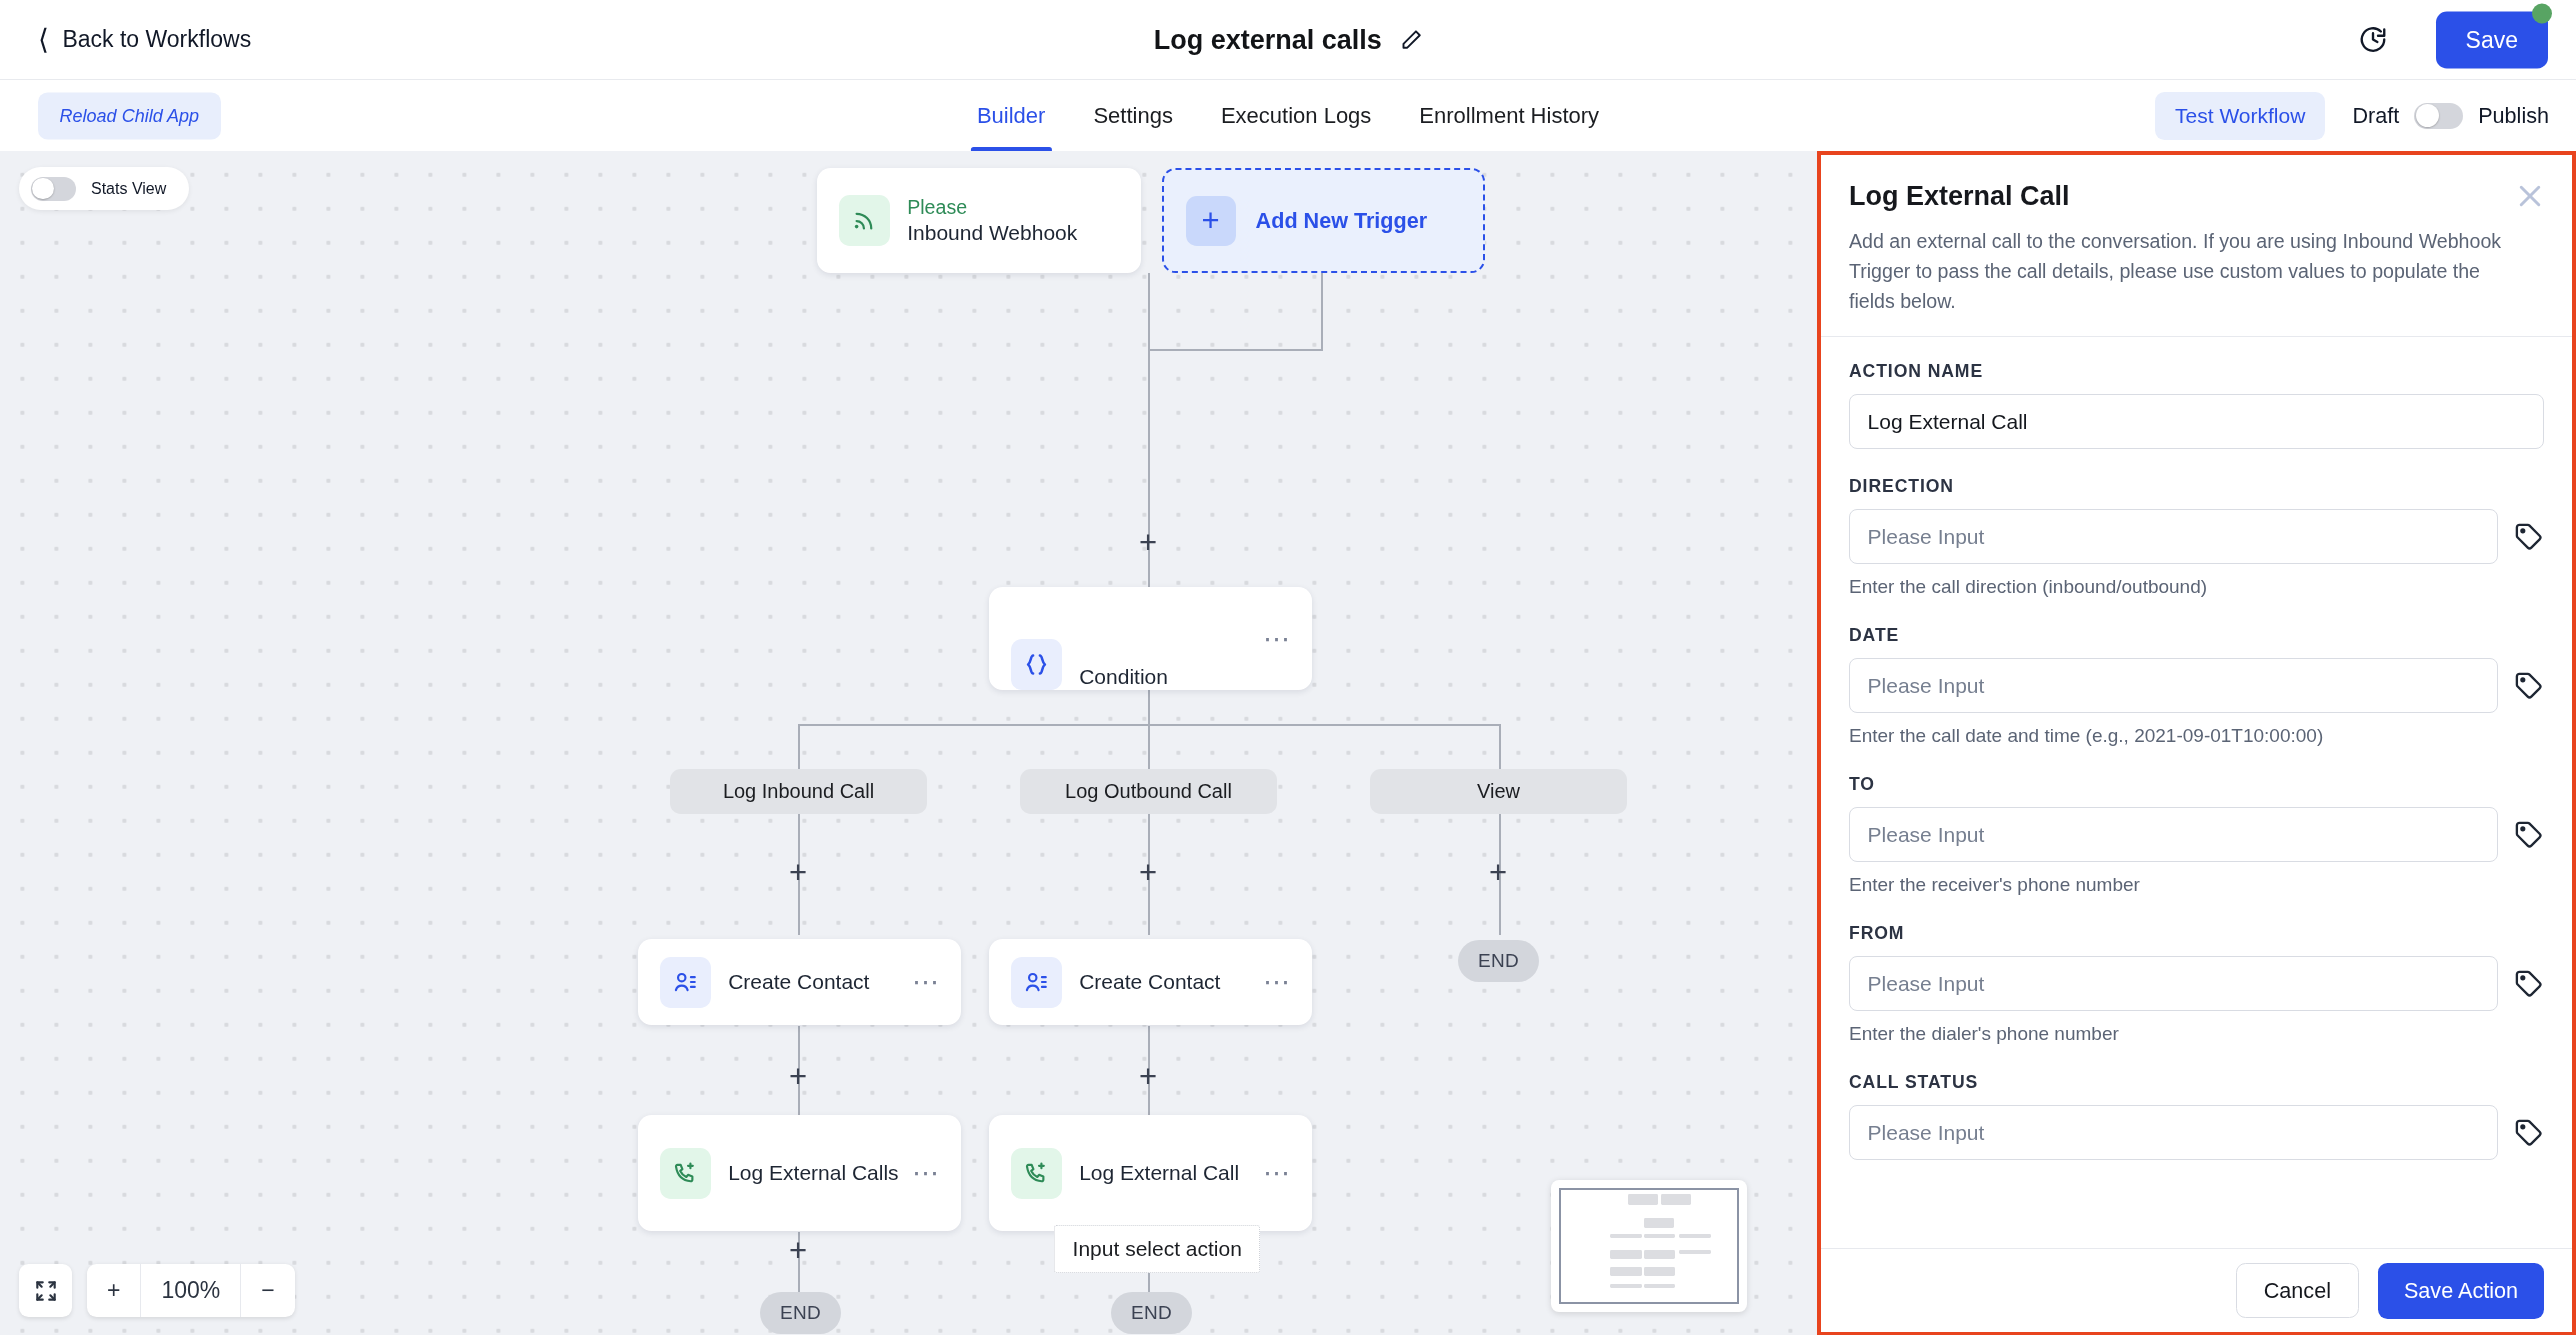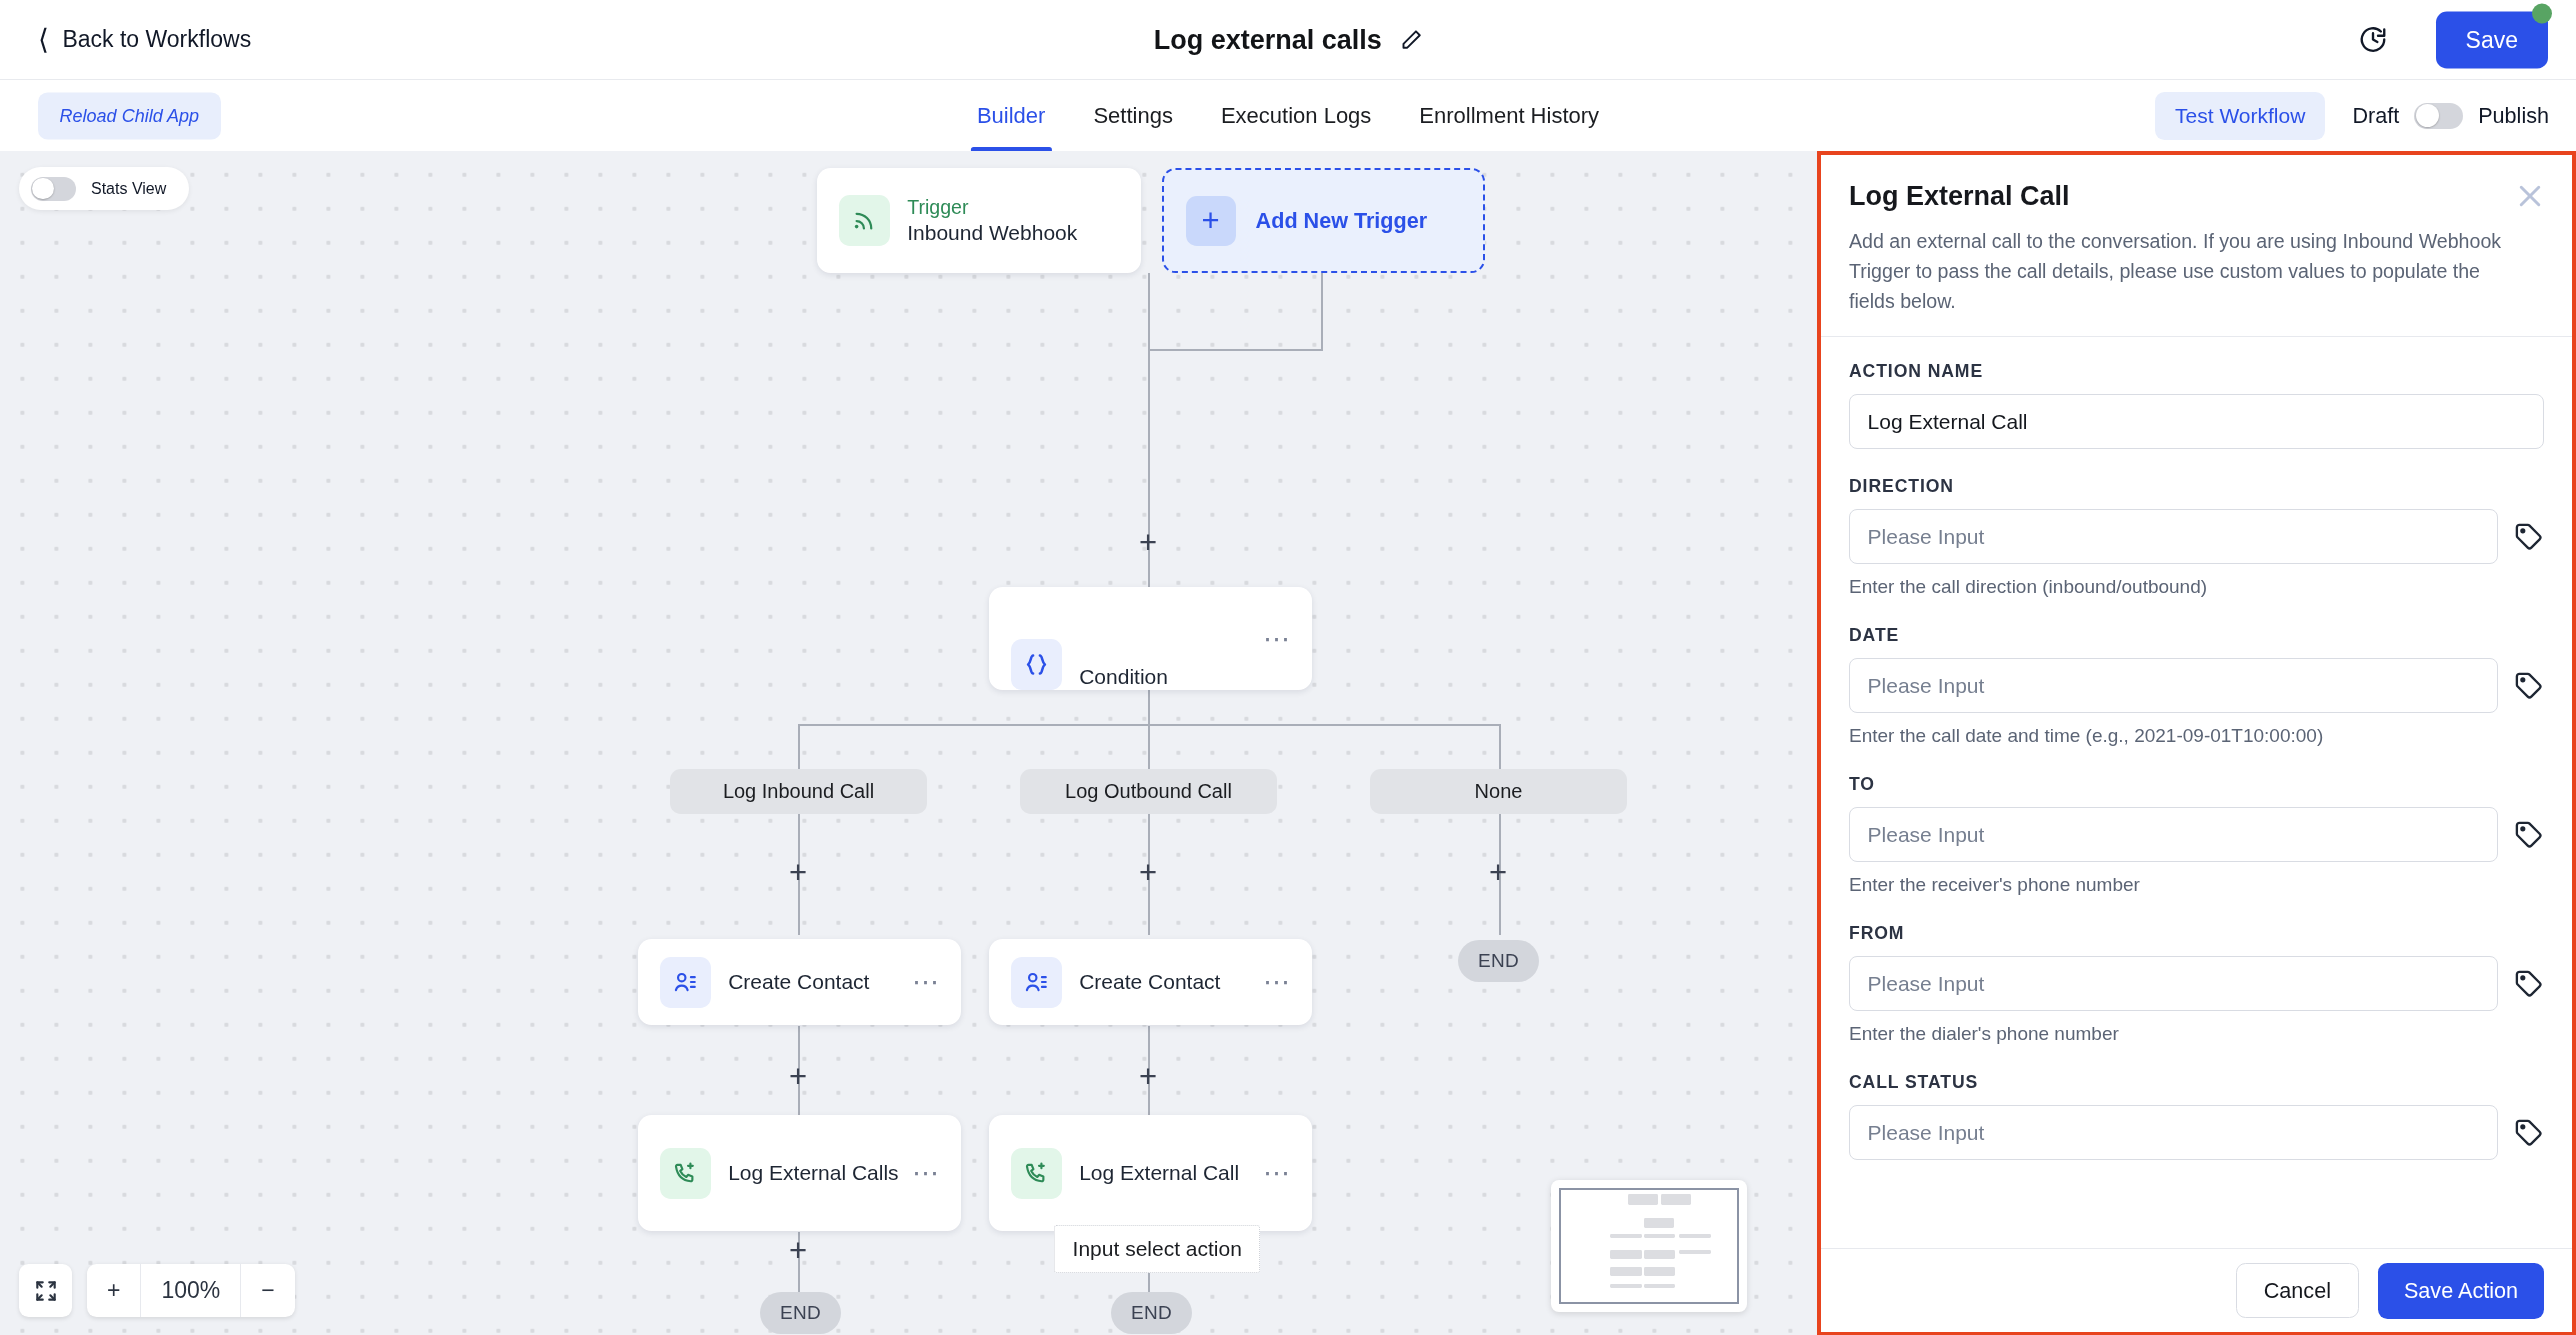--- a/index.html
+++ b/index.html
@@ -341,21 +341,21 @@
 
     <div class="node" style="left:817px; top:17px; width:324px; height:105px; padding-left:21.6px;">
       <div class="node-icon icon-green">
         <svg viewBox="0 0 24 24" width="27" height="27" fill="none" stroke="#2e8b57" stroke-width="2" stroke-linecap="round">
           <path d="M5 19a1.6 1.6 0 1 0 0-3.2A1.6 1.6 0 0 0 5 19z" fill="#2e8b57" stroke="none"></path>
           <path d="M5 12.5a6.5 6.5 0 0 1 6.5 6.5"></path>
           <path d="M5 6a13 13 0 0 1 13 13"></path>
         </svg>
       </div>
       <div class="node-texts">
-        <span class="node-kicker">Trigger</span>
+        <span class="node-kicker">Please</span>
         <span class="node-title">Inbound Webhook</span>
       </div>
     </div>
 
     <div class="add-trigger" style="left:1162px; top:17px; width:323px; height:105px; padding-left:21.6px;">
       <div class="at-plus">+</div>
       <span class="at-label">Add New Trigger</span>
     </div>
 
     <div class="plus-mark" style="left:1139px; top:376px;">+</div>
@@ -373,21 +373,21 @@
       <span class="node-dots">⋯</span>
     </div>
 
     <div class="pill" style="left:670px; top:618px; width:257px; height:45px;">
       <span>Log Inbound Call</span>
     </div>
     <div class="pill" style="left:1020px; top:618px; width:257px; height:45px;">
       <span>Log Outbound Call</span>
     </div>
     <div class="pill" style="left:1370px; top:618px; width:257px; height:45px;">
-      <span>None</span>
+      <span>View</span>
     </div>
 
     <div class="plus-mark" style="left:789px; top:706px;">+</div>
     <div class="plus-mark" style="left:1139px; top:706px;">+</div>
     <div class="plus-mark" style="left:1489px; top:706px;">+</div>
 
     <div class="end-pill" style="left:1458px; top:789px; width:81px; height:42px;">
       <span>END</span>
     </div>
 

